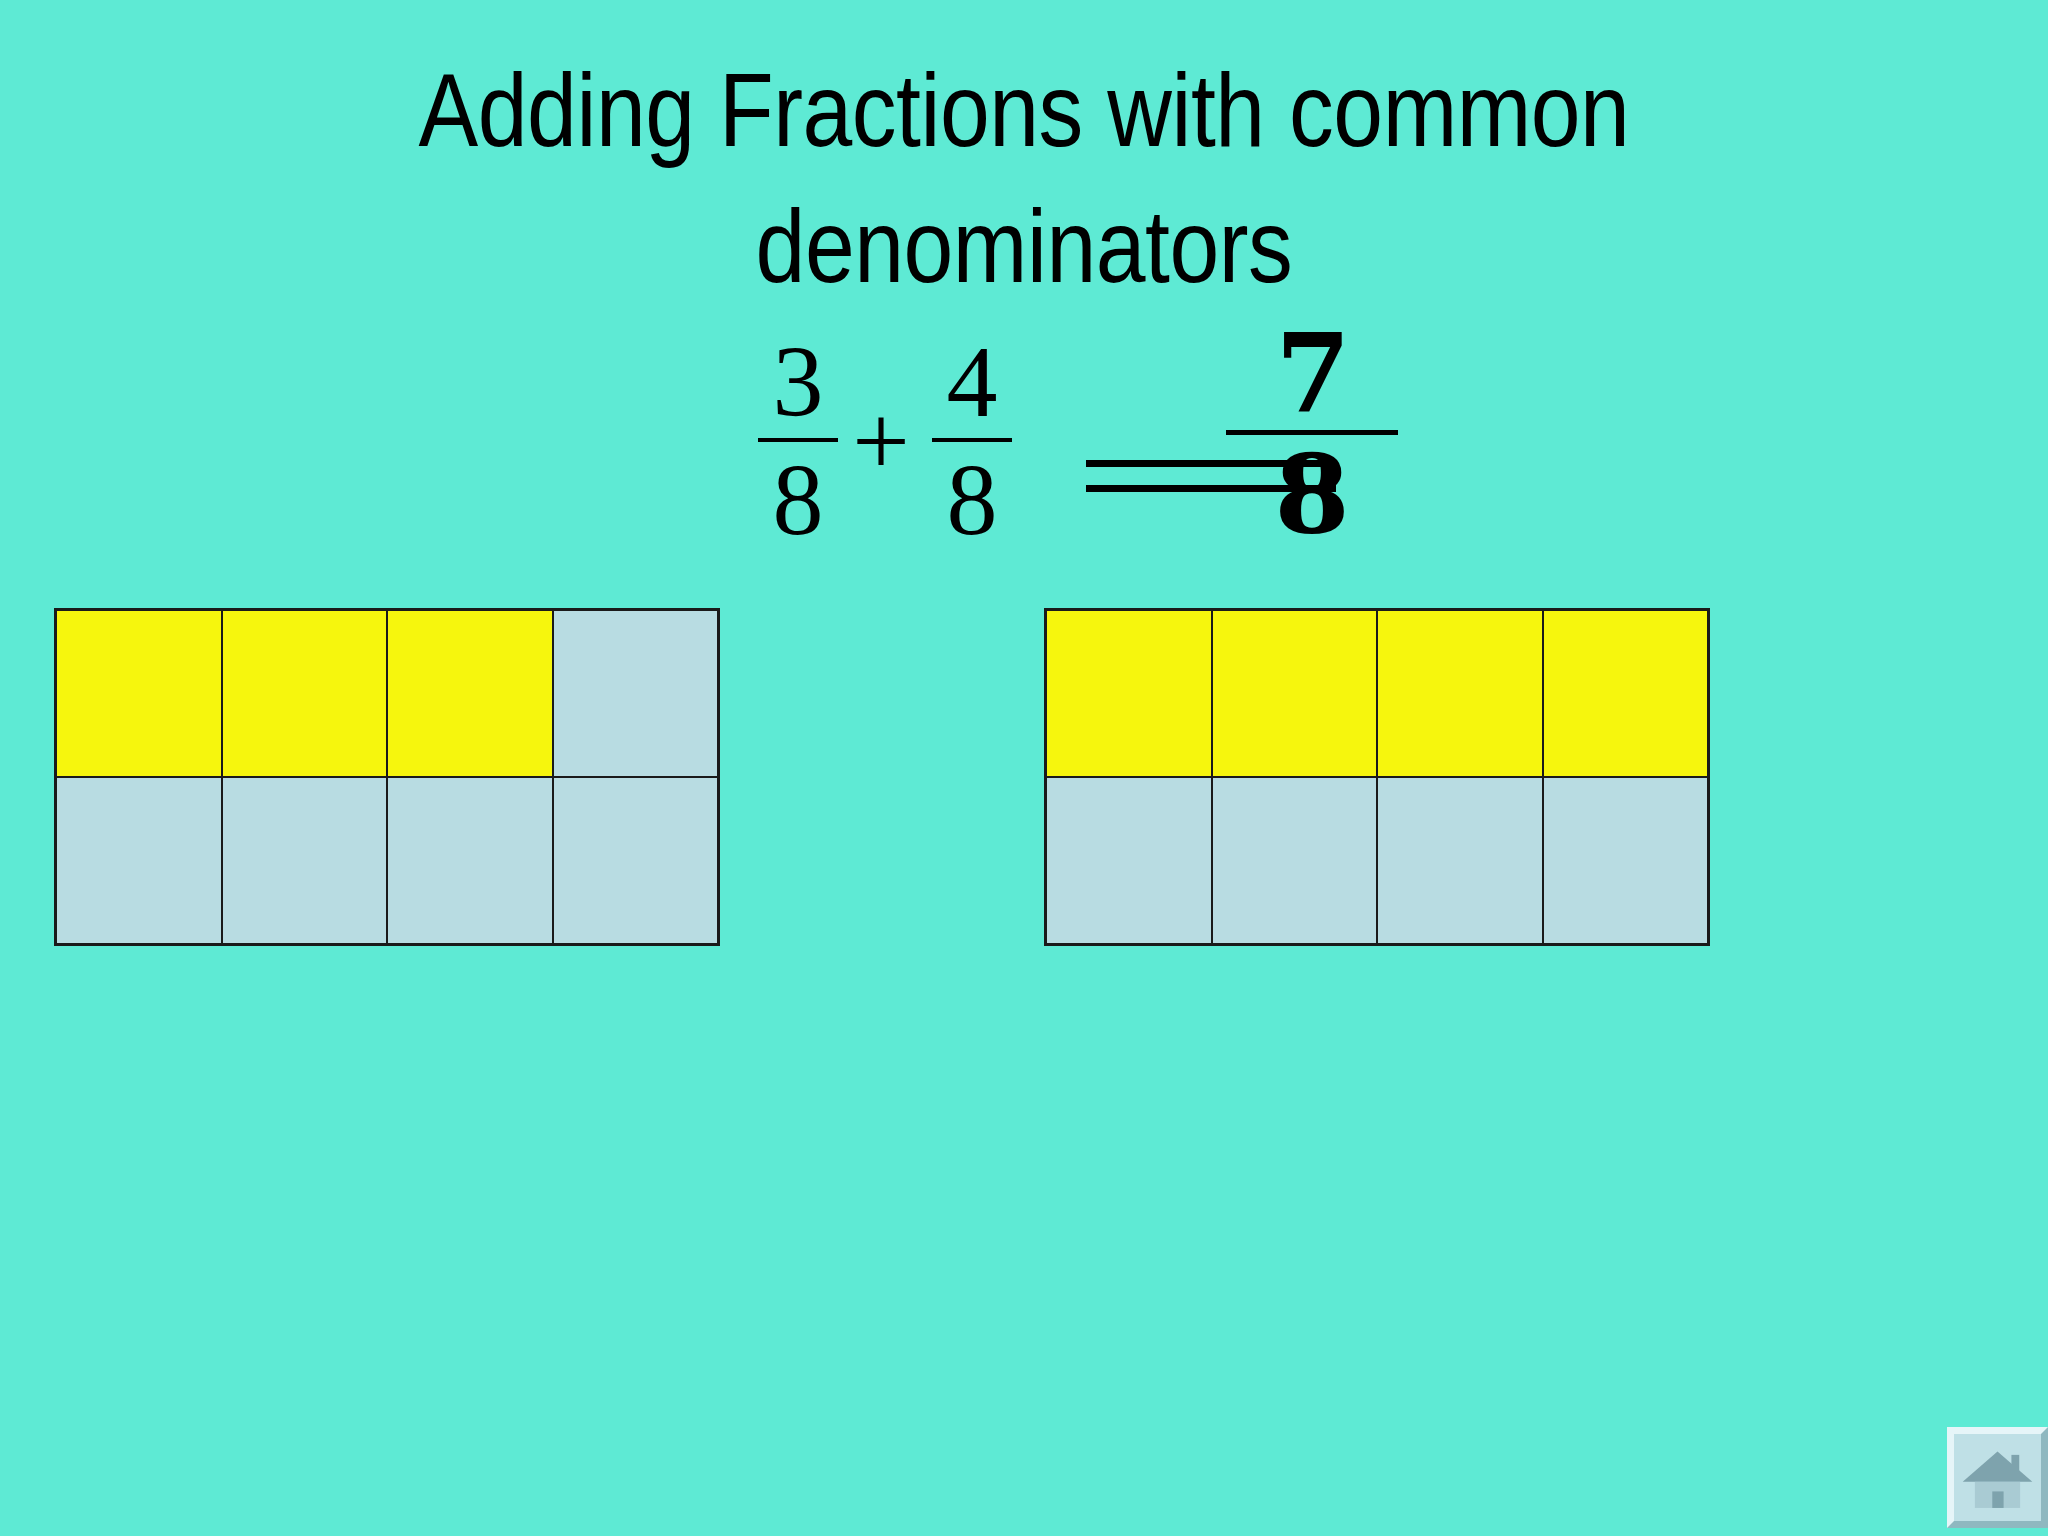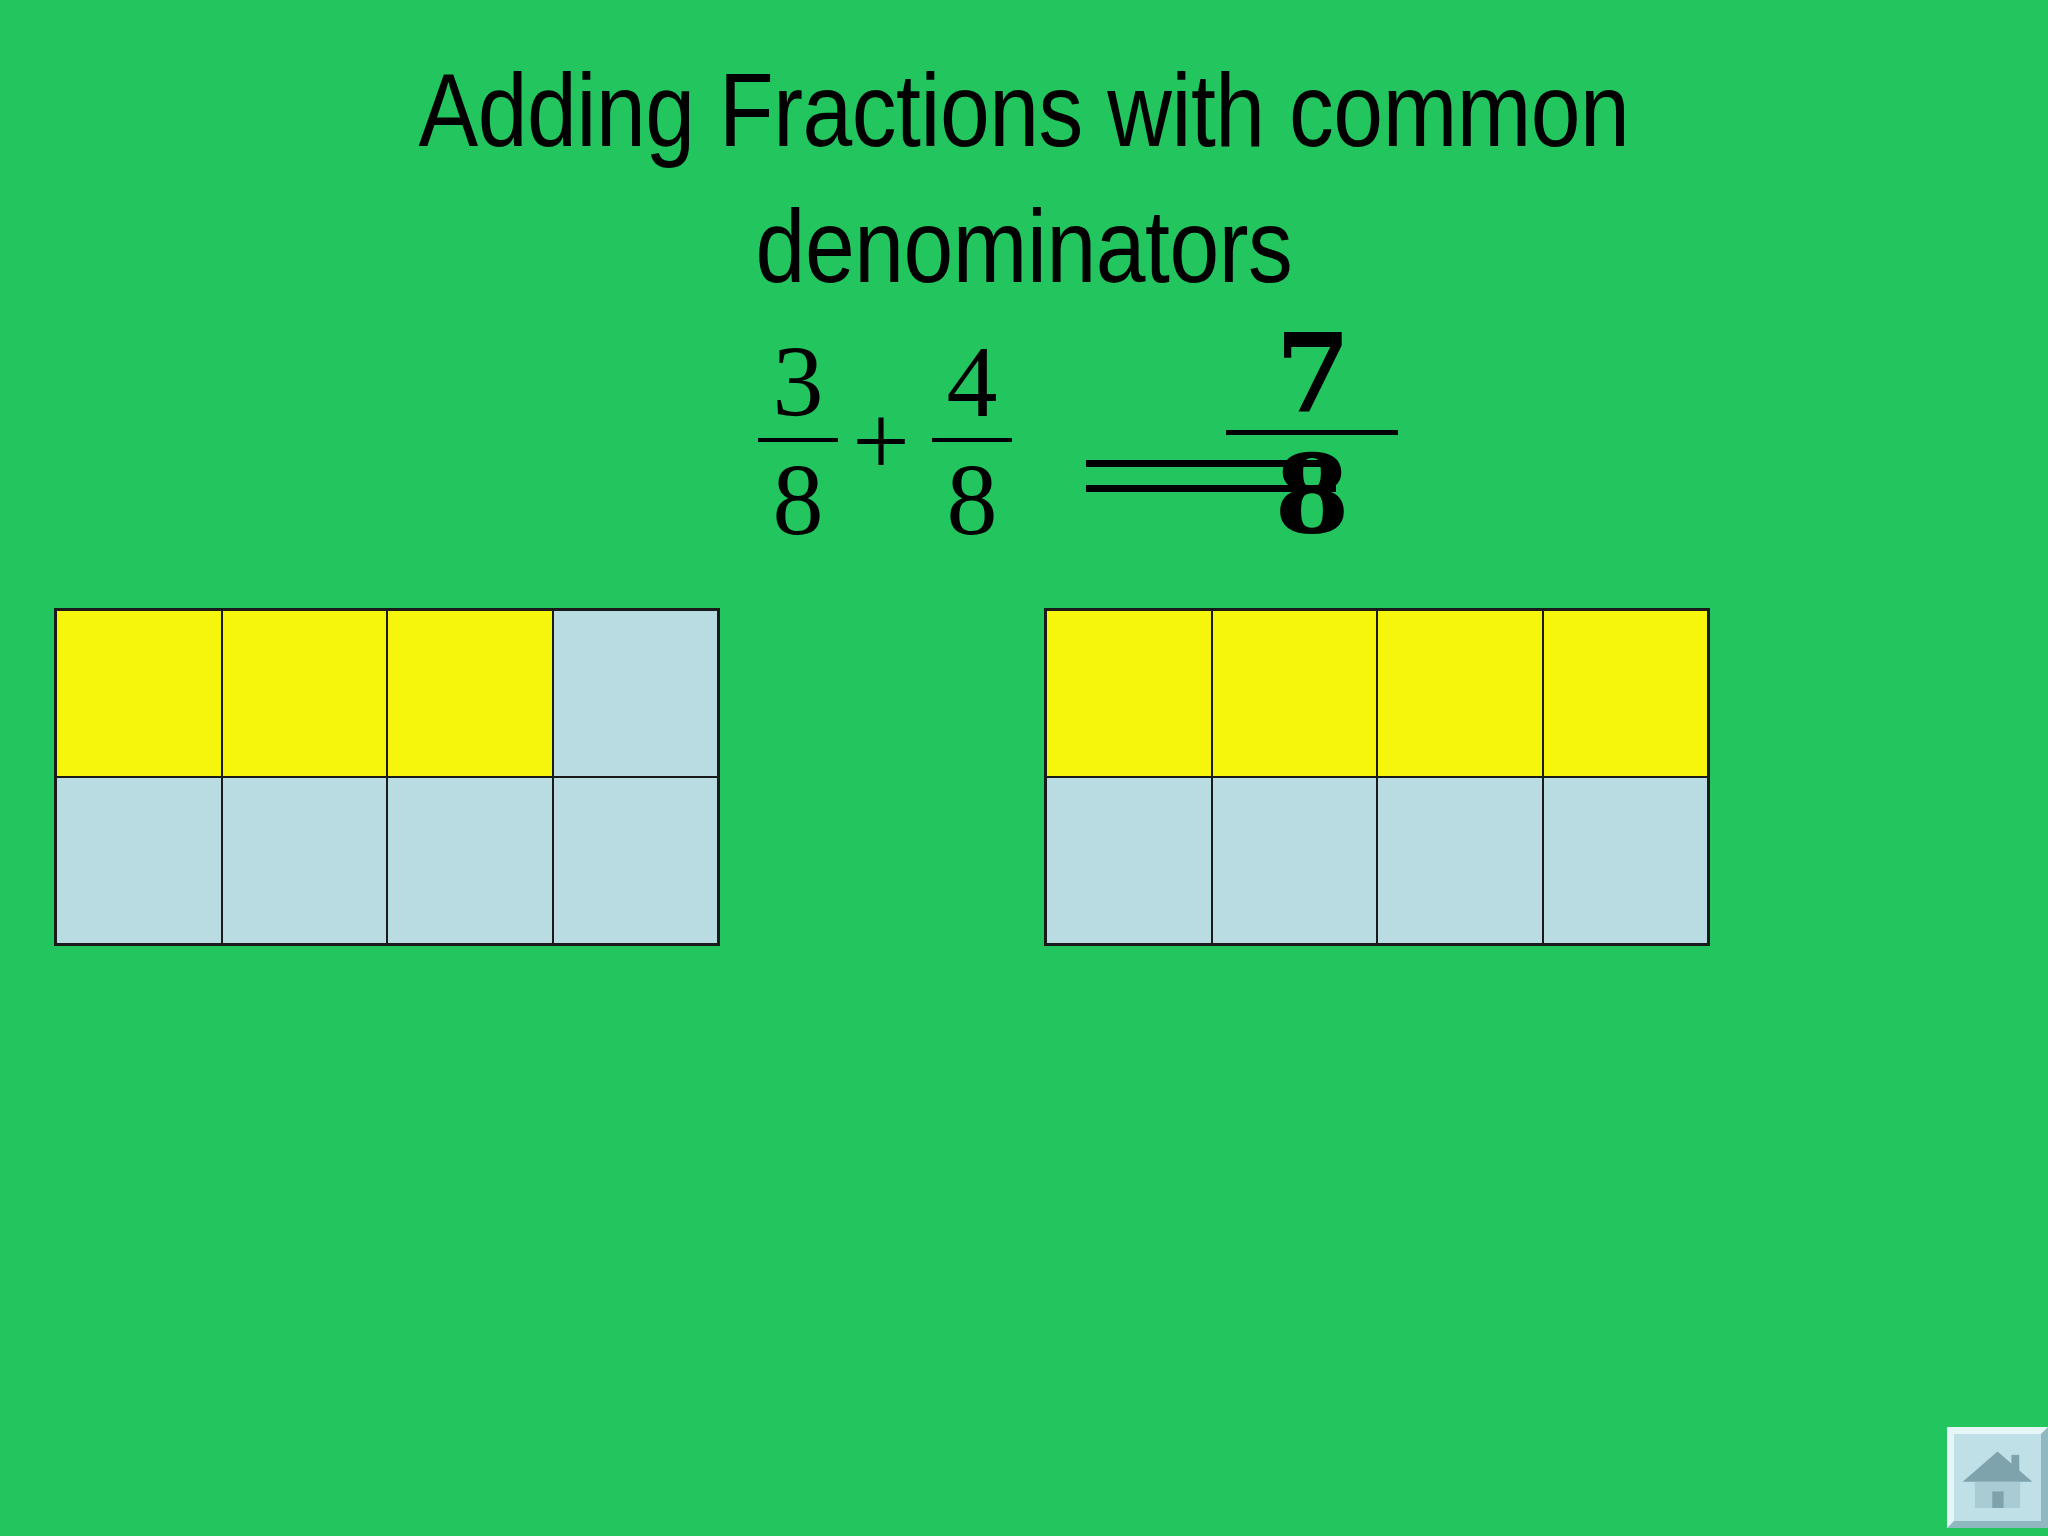--- a/index.html
+++ b/index.html
@@ -8,21 +8,21 @@
     padding: 0;
     background: #ffffff;
   }
   body {
     font-family: "Liberation Sans", sans-serif;
   }
   #slide {
     position: relative;
     width: 2048px;
     height: 1536px;
-    background: #22c55e;
+    background: #5eead4;
     overflow: hidden;
   }
 
   
   #title {
     position: absolute;
     left: 150px;
     top: 42px;
     width: 1748px;
     text-align: center;

